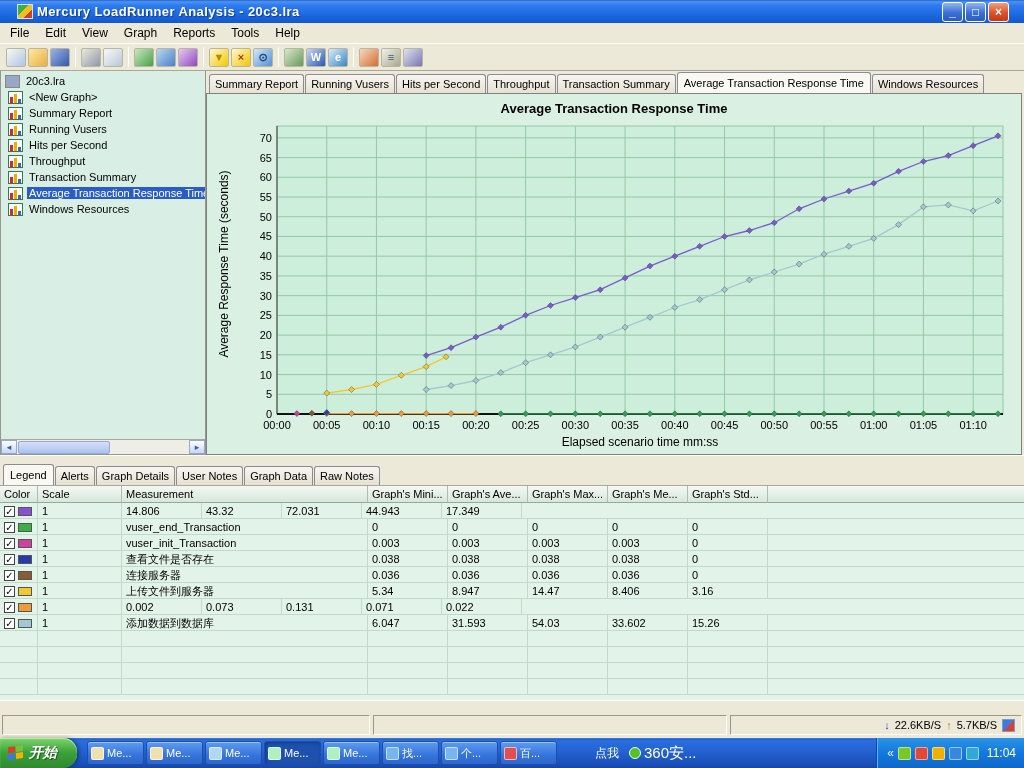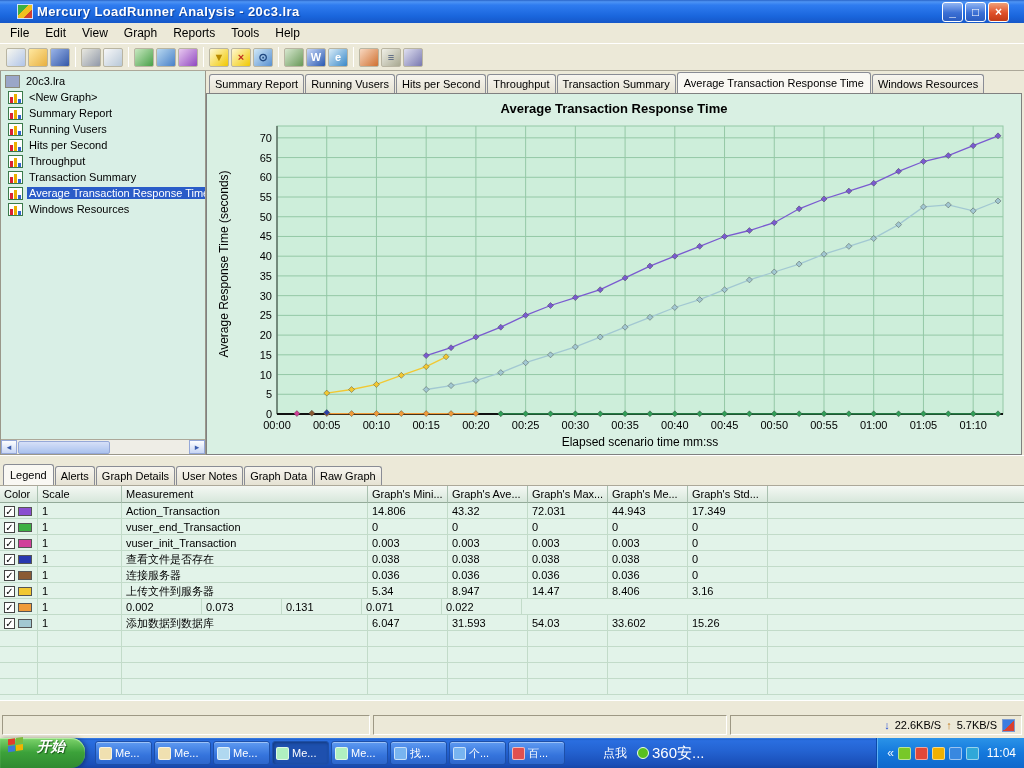--- a/index.html
+++ b/index.html
@@ -83,21 +83,21 @@
   .s-panel.p1 { width:368px; }
   .s-panel.p2 { flex:1; }
   .s-panel.p3 { width:292px; display:flex; align-items:center; justify-content:flex-end; gap:5px; padding:0 6px; font-size:11px; }
   .arrow-down { color:#1f49d8; font-weight:bold; }
   .arrow-up { color:#c07818; font-weight:bold; }
   .traffic-icon { width:13px; height:13px; background:linear-gradient(135deg,#3a7ce0 0 50%,#d84030 50%); border:1px solid #7a9ad0; }
 
   
   .taskbar { position:absolute; left:0; right:0; bottom:0; height:30px; display:flex; align-items:center;
     background:linear-gradient(180deg,#3a81e8 0%,#2465d2 5%,#2a6ee0 9%,#2463d2 42%,#1a4fb8 88%,#1746a8 100%); }
-  .start-btn { height:30px; flex:none; display:flex; align-items:flex-start; gap:12px; padding:0 20px 0 8px;
+  .start-btn { height:30px; flex:none; display:flex; align-items:center; gap:4px; padding:0 20px 0 8px;
     border-radius:0 14px 14px 0; color:#fff; font-size:14px; font-weight:bold; font-style:italic;
     background:linear-gradient(180deg,#7ed46c 0%,#3ca23a 48%,#2f8a30 100%);
     box-shadow:inset 0 1px 1px #b8f0a8, 2px 0 4px rgba(0,0,0,.35); text-shadow:1px 1px 1px #1c5c1c; }
   .flag { width:17px; height:15px; display:grid; grid-template-columns:7px 7px; grid-template-rows:6px 6px; gap:1px; transform:skewY(-8deg); }
   .flag i { display:block; }
   .task-btns { display:flex; gap:2px; margin-left:10px; }
   .task-btn { width:57px; height:24px; flex:none; display:flex; align-items:center; gap:3px; padding:0 3px;
     border:1px solid #1d4fa8; border-radius:3px; color:#fff; font-size:11px;
     background:linear-gradient(180deg,#5f9bf2,#3574dc 60%,#2d66cc); box-shadow:inset 0 1px 0 #9cc2f8; white-space:nowrap; overflow:hidden; }
   .task-btn.active { background:#1e50ae; box-shadow:inset 1px 1px 3px #123a80; }
@@ -383,21 +383,21 @@
   </div>
 
   <div class="splitter"></div>
 
   <div class="btabs">
       <span class="tab active">Legend</span>
       <span class="tab">Alerts</span>
       <span class="tab">Graph Details</span>
       <span class="tab">User Notes</span>
       <span class="tab">Graph Data</span>
-      <span class="tab">Raw Graph</span>
+      <span class="tab">Raw Notes</span>
     </div>
 
   <div class="legend-table">
     <div class="thead">
         <div class="th" style="width: 38px;">Color</div>
         <div class="th" style="width: 84px;">Scale</div>
         <div class="th" style="width: 246px;">Measurement</div>
         <div class="th" style="width: 80px;">Graph's Mini...</div>
         <div class="th" style="width: 80px;">Graph's Ave...</div>
         <div class="th" style="width: 80px;">Graph's Max...</div>
@@ -405,21 +405,20 @@
         <div class="th" style="width: 80px;">Graph's Std...</div>
         <div class="th fill"></div>
       </div>
     <div>
         <div class="tr">
           <div class="td" style="width: 38px;">
             <span class="cb">✓</span>
             <span class="swatch" style="background: rgb(138, 79, 208);"></span>
           </div>
           <div class="td" style="width: 84px;">1</div>
-          <div class="td" style="width: 246px;">Action_Transaction</div>
           <div class="td" style="width: 80px;">14.806</div>
           <div class="td" style="width: 80px;">43.32</div>
           <div class="td" style="width: 80px;">72.031</div>
           <div class="td" style="width: 80px;">44.943</div>
           <div class="td" style="width: 80px;">17.349</div>
           <div class="td fill"></div>
         </div>
         <div class="tr">
           <div class="td" style="width: 38px;">
             <span class="cb">✓</span>

